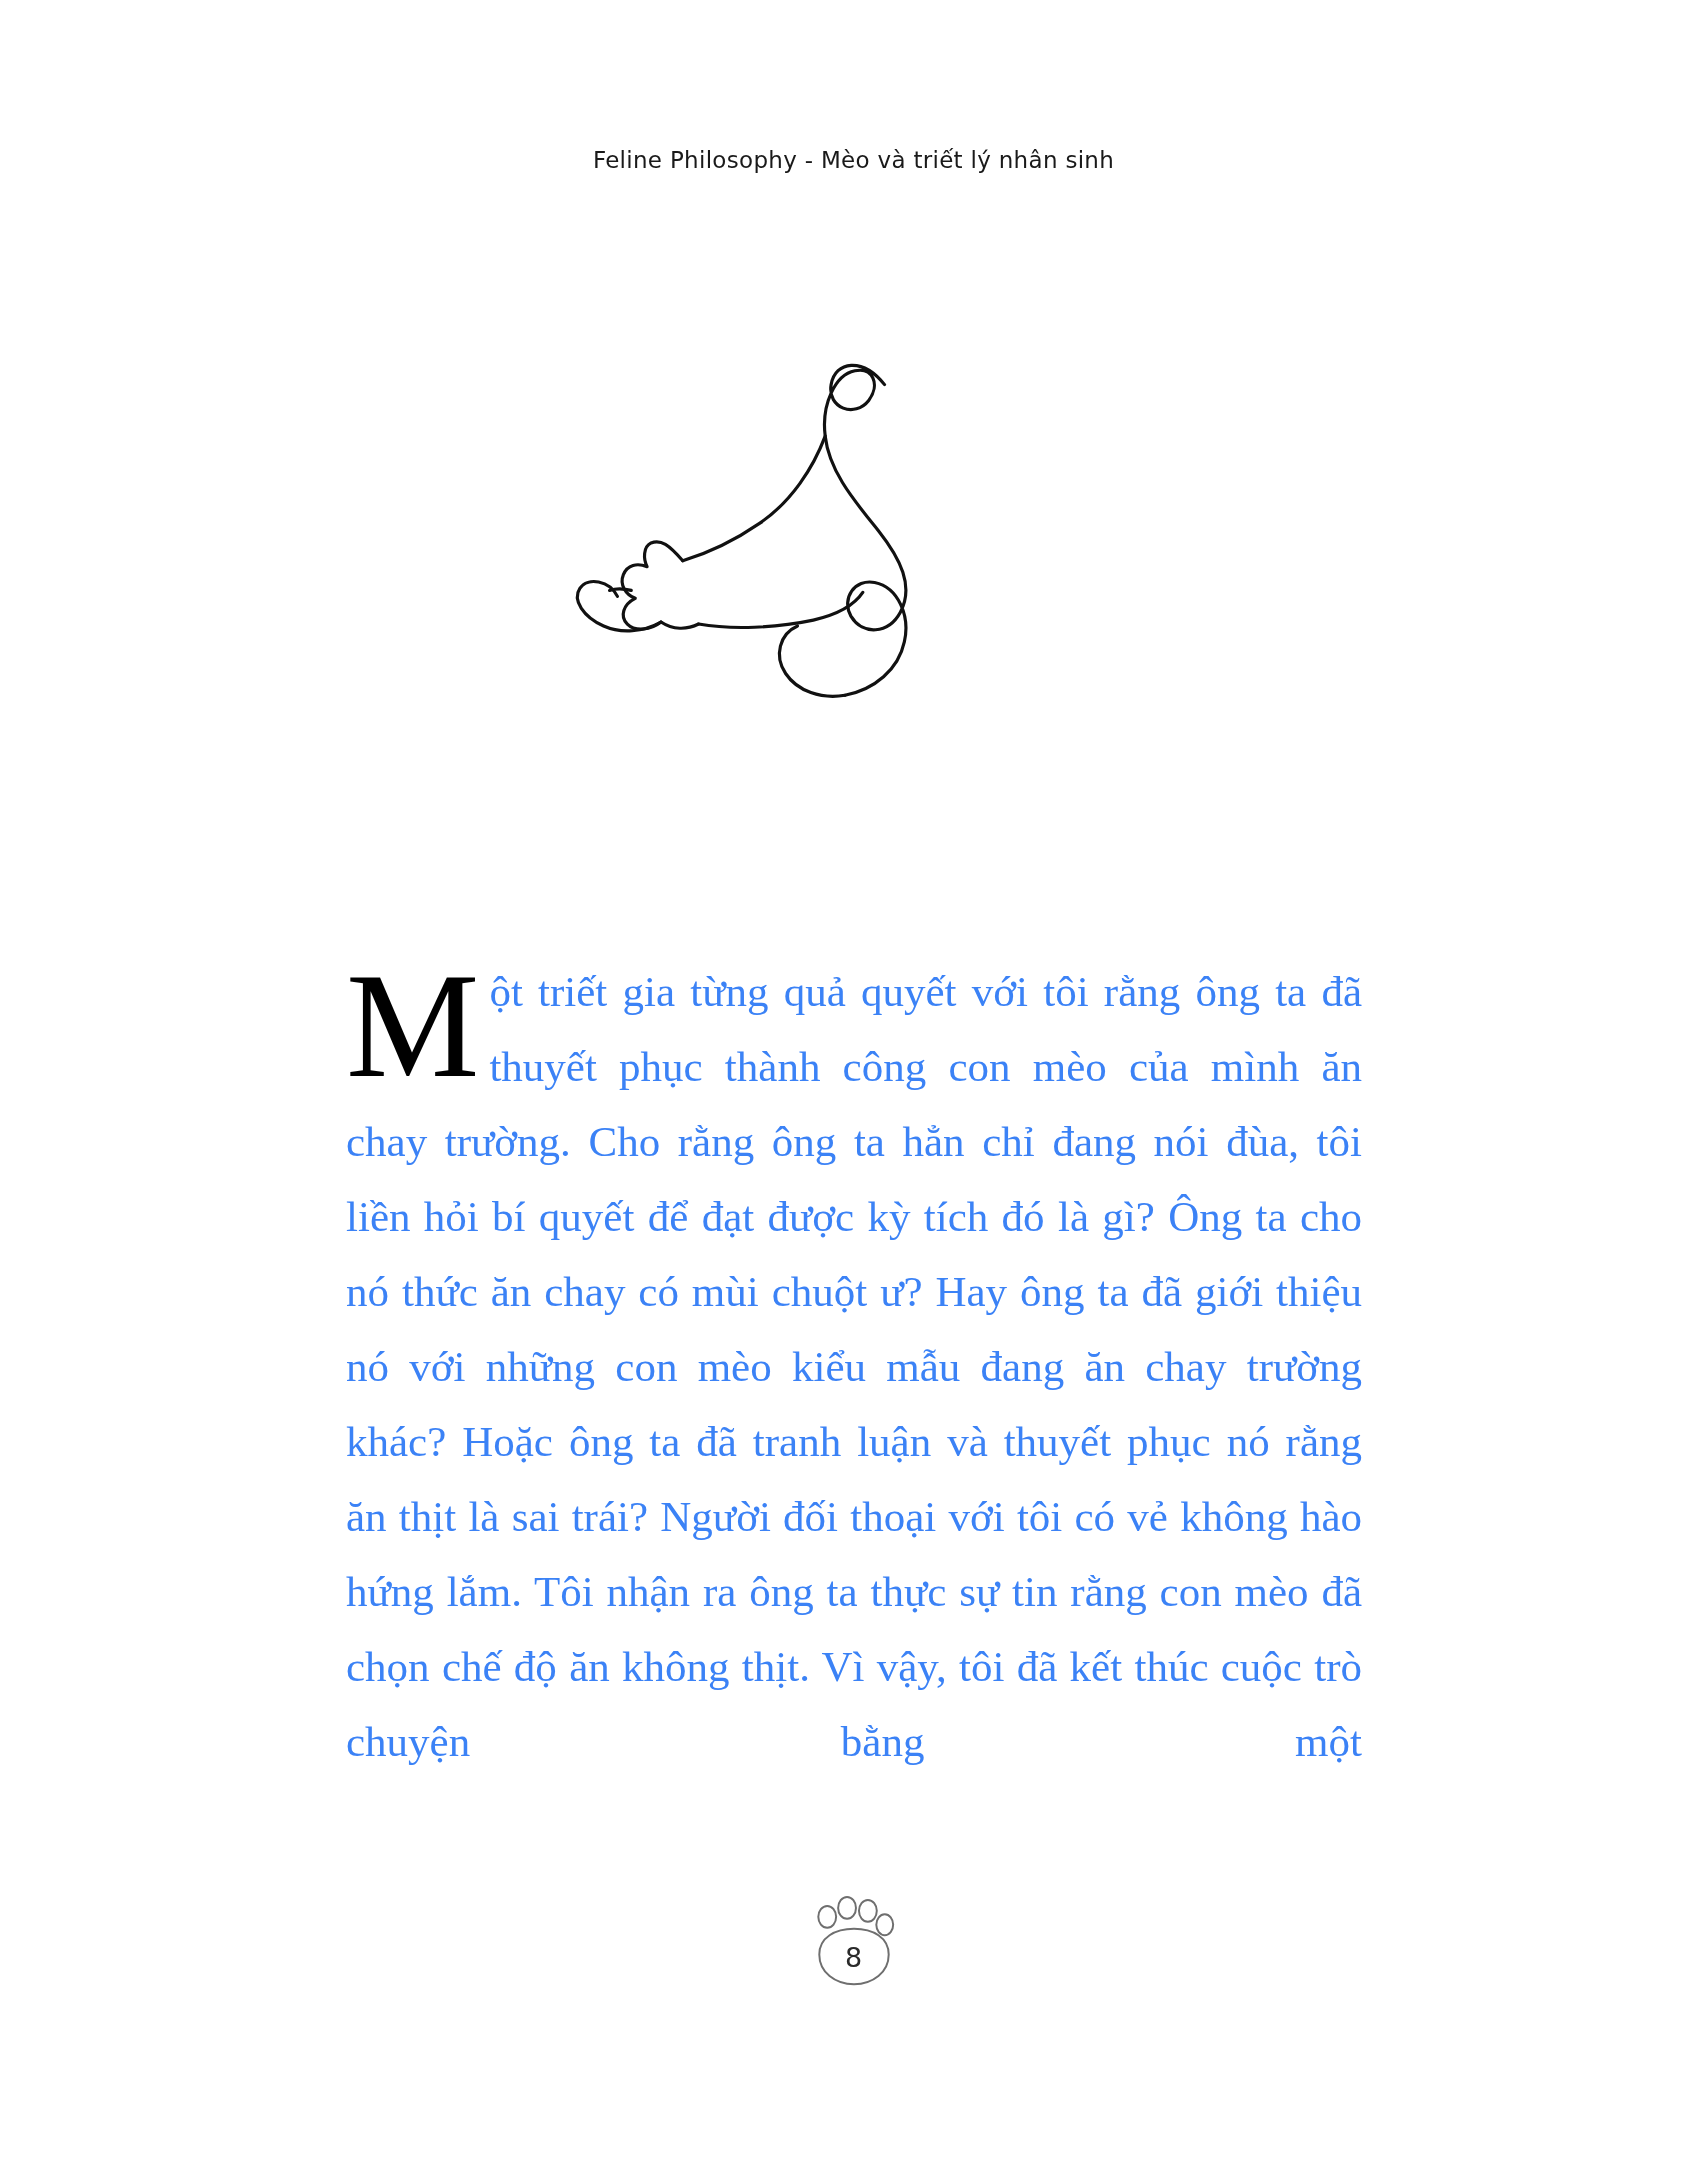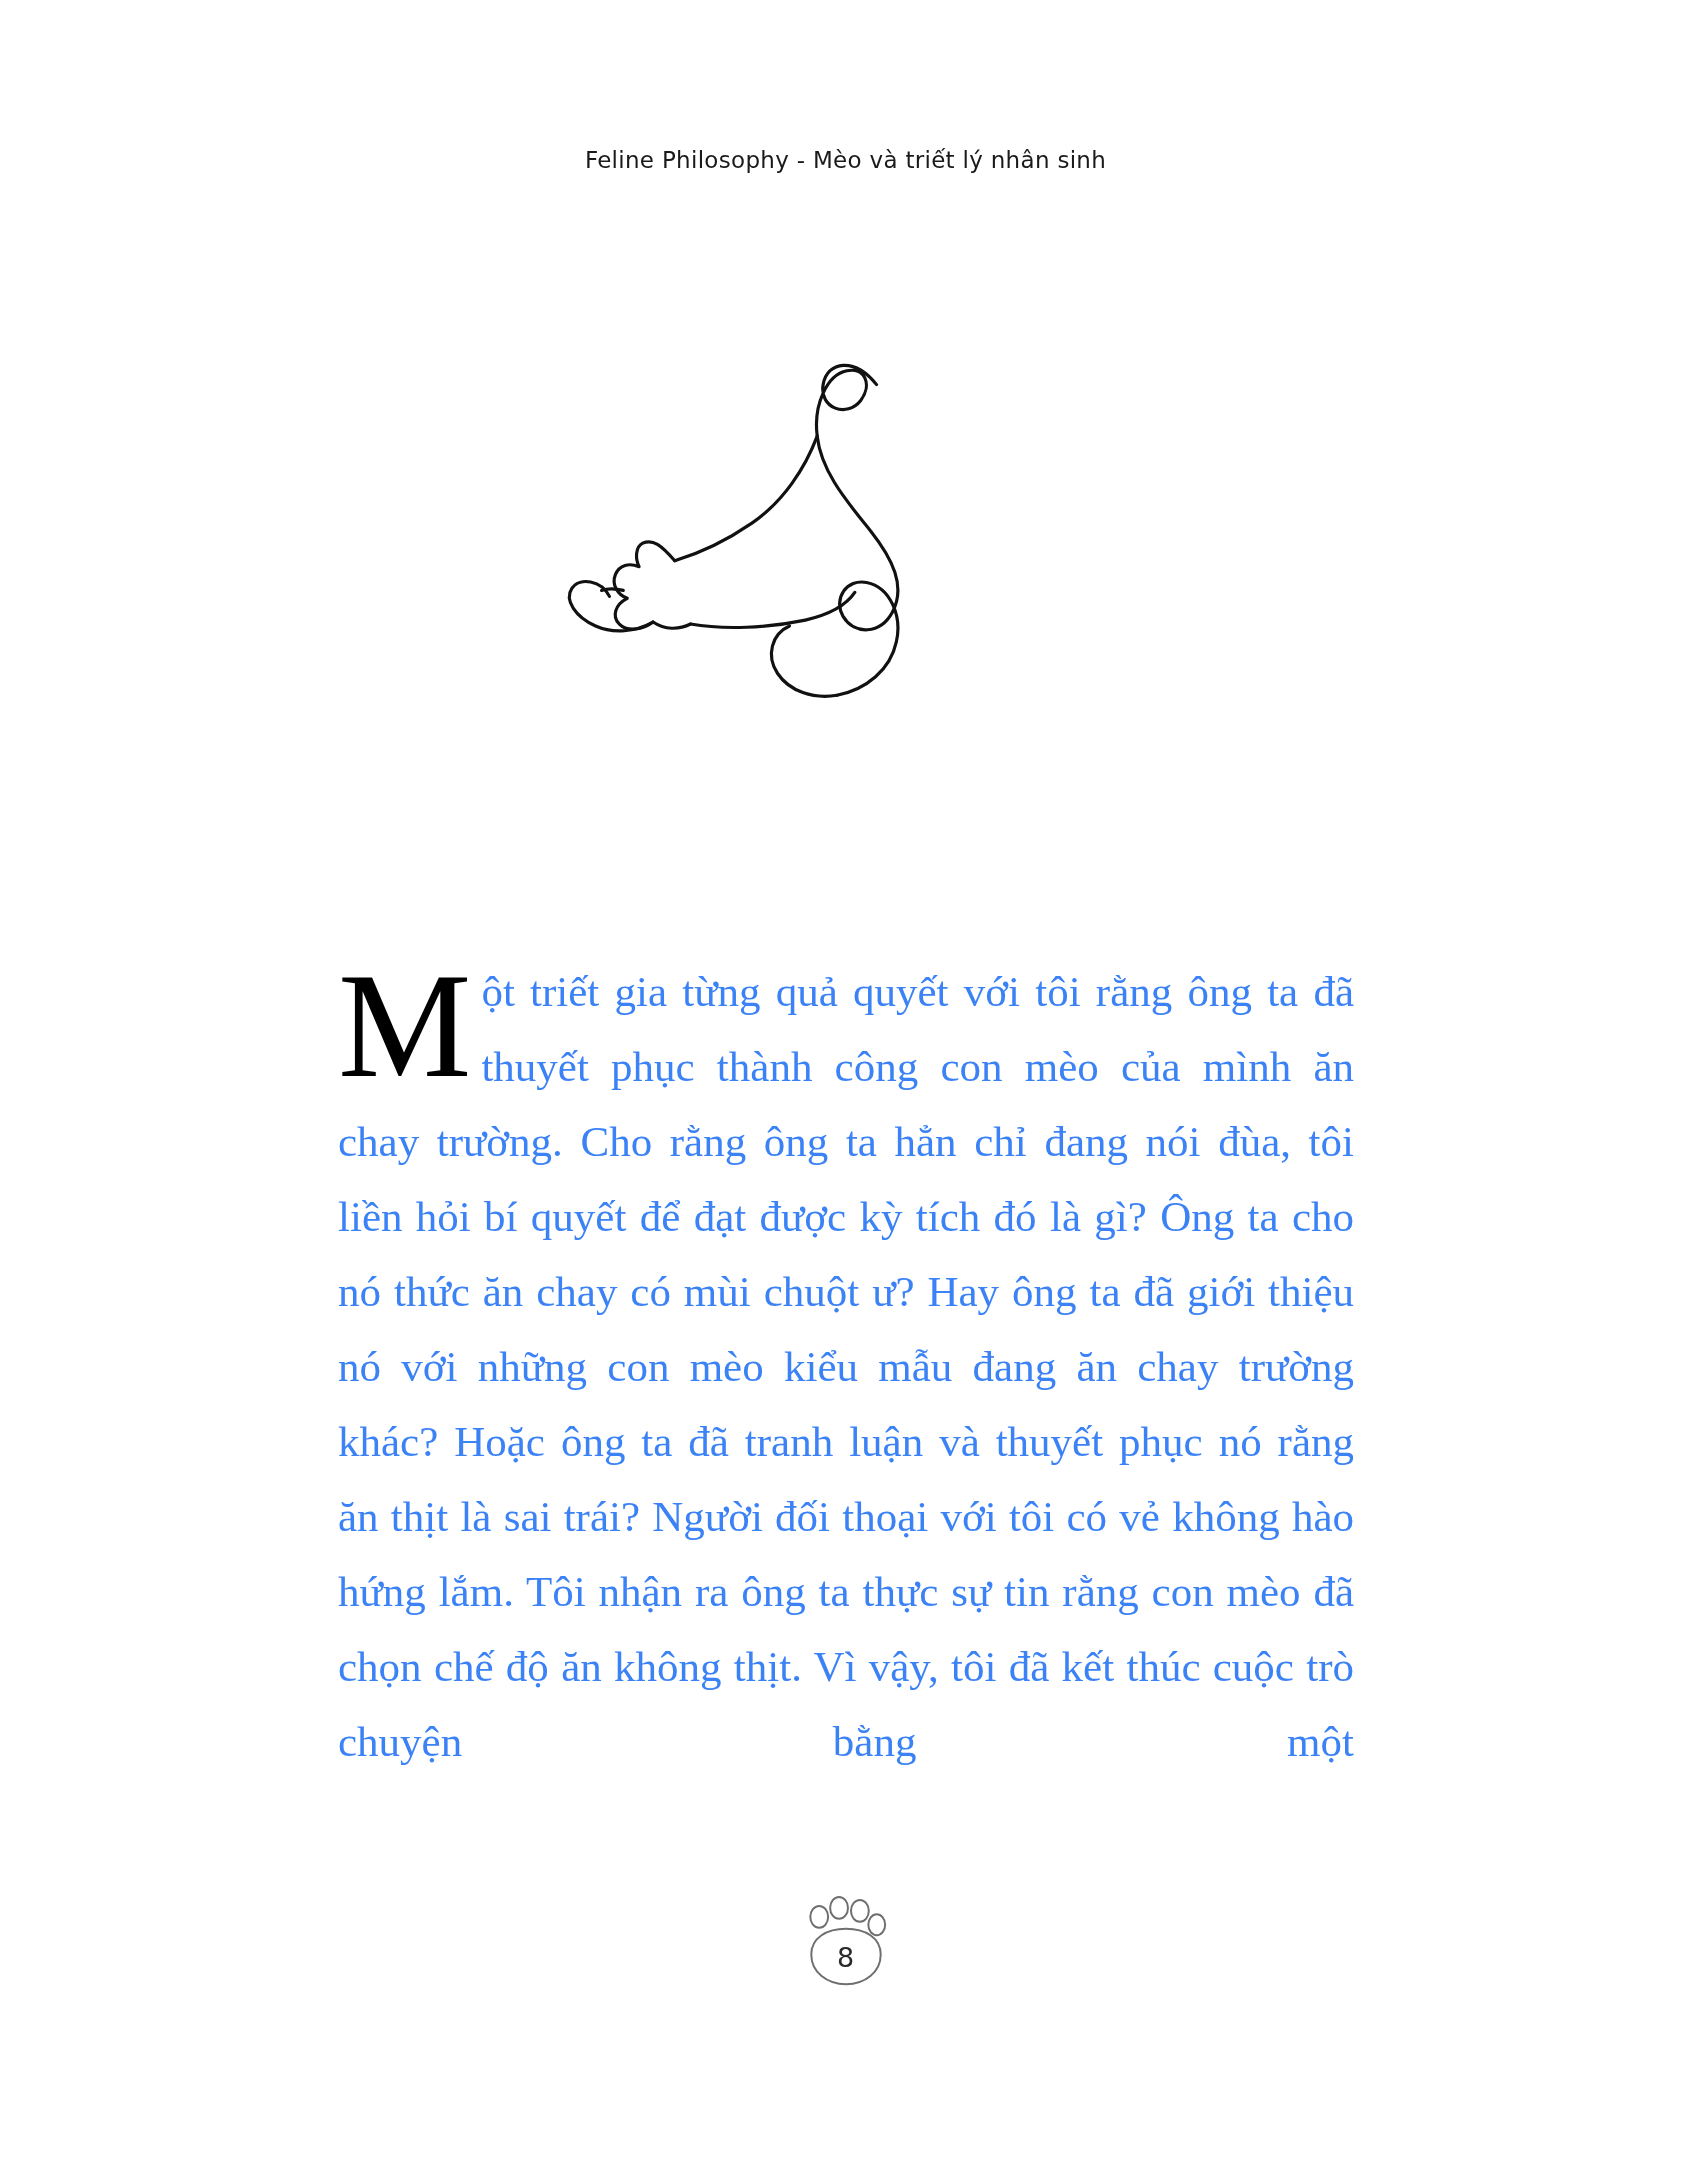--- a/index.html
+++ b/index.html
@@ -11,21 +11,21 @@
     width: 1683px;
     height: 2178px;
     position: relative;
     font-family: "Liberation Serif", serif;
     color: #111111;
     overflow: hidden;
   }
 
   .page {
     position: absolute;
-    left: 4px;
+    left: 12px;
     top: 0;
     width: 1518px;
     height: 2178px;
     background: #ffffff;
   }
 
   
   .running-head {
     position: absolute;
     left: 0;

